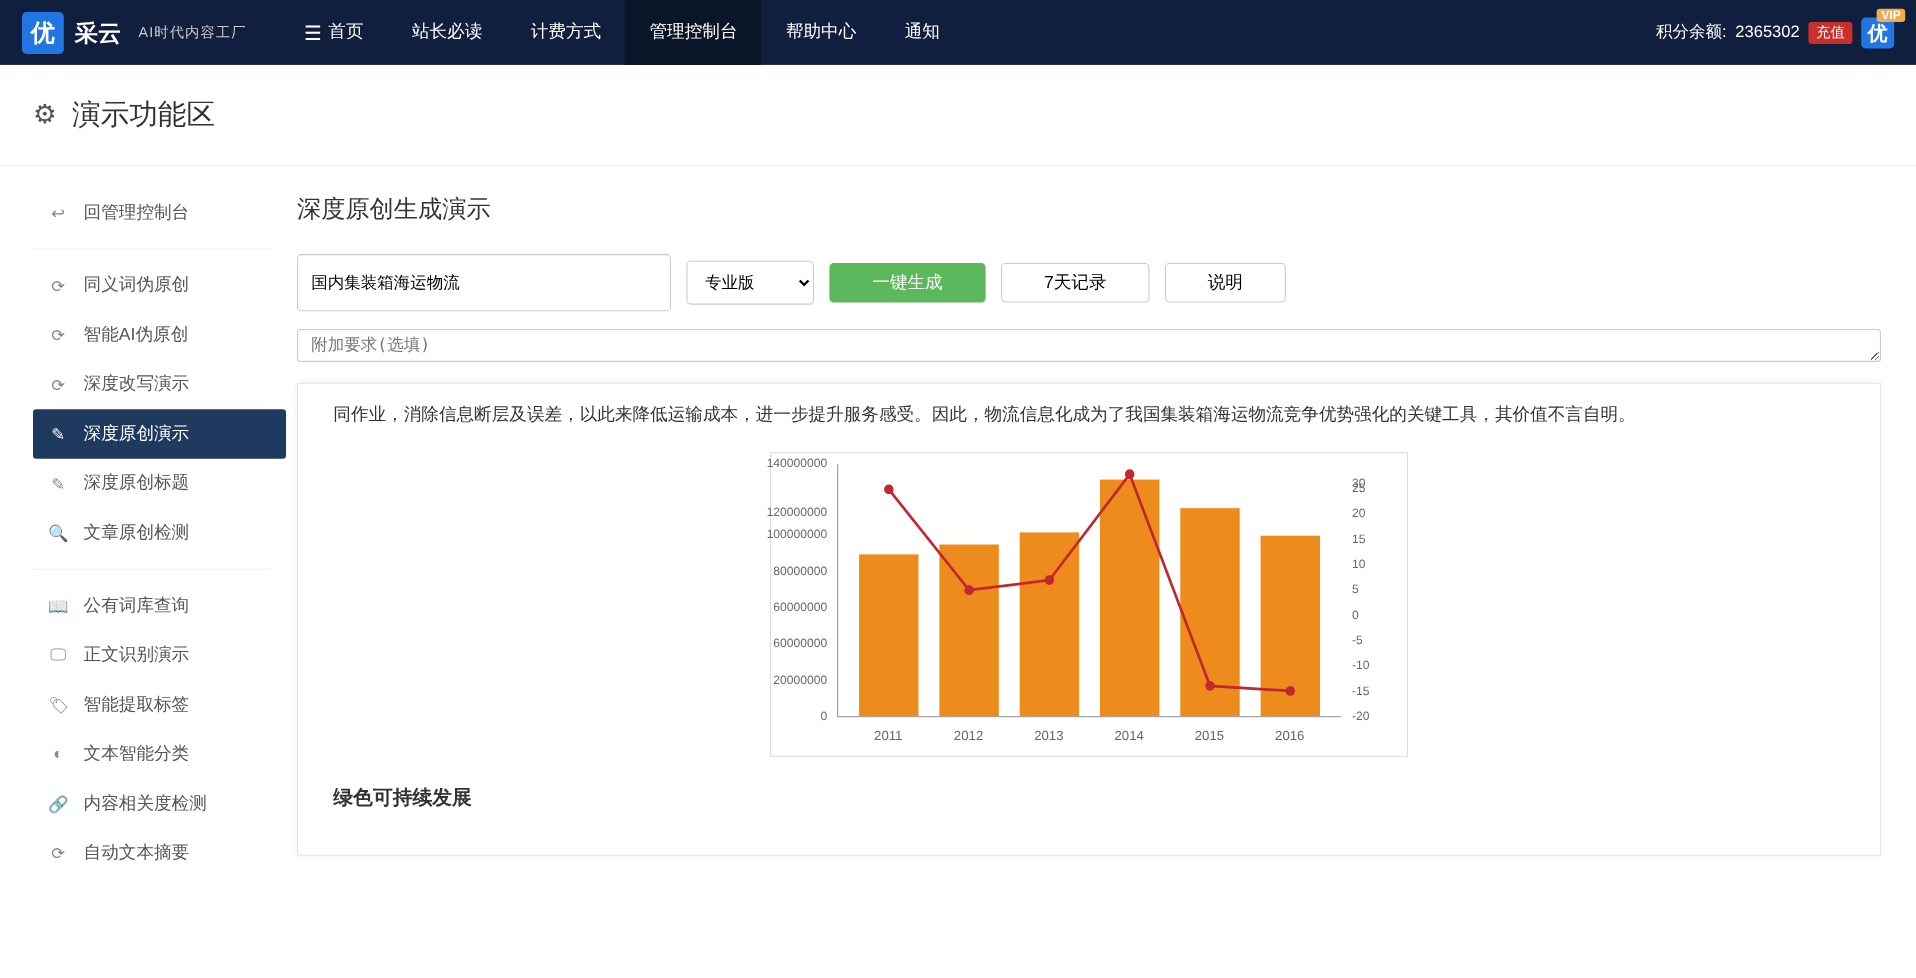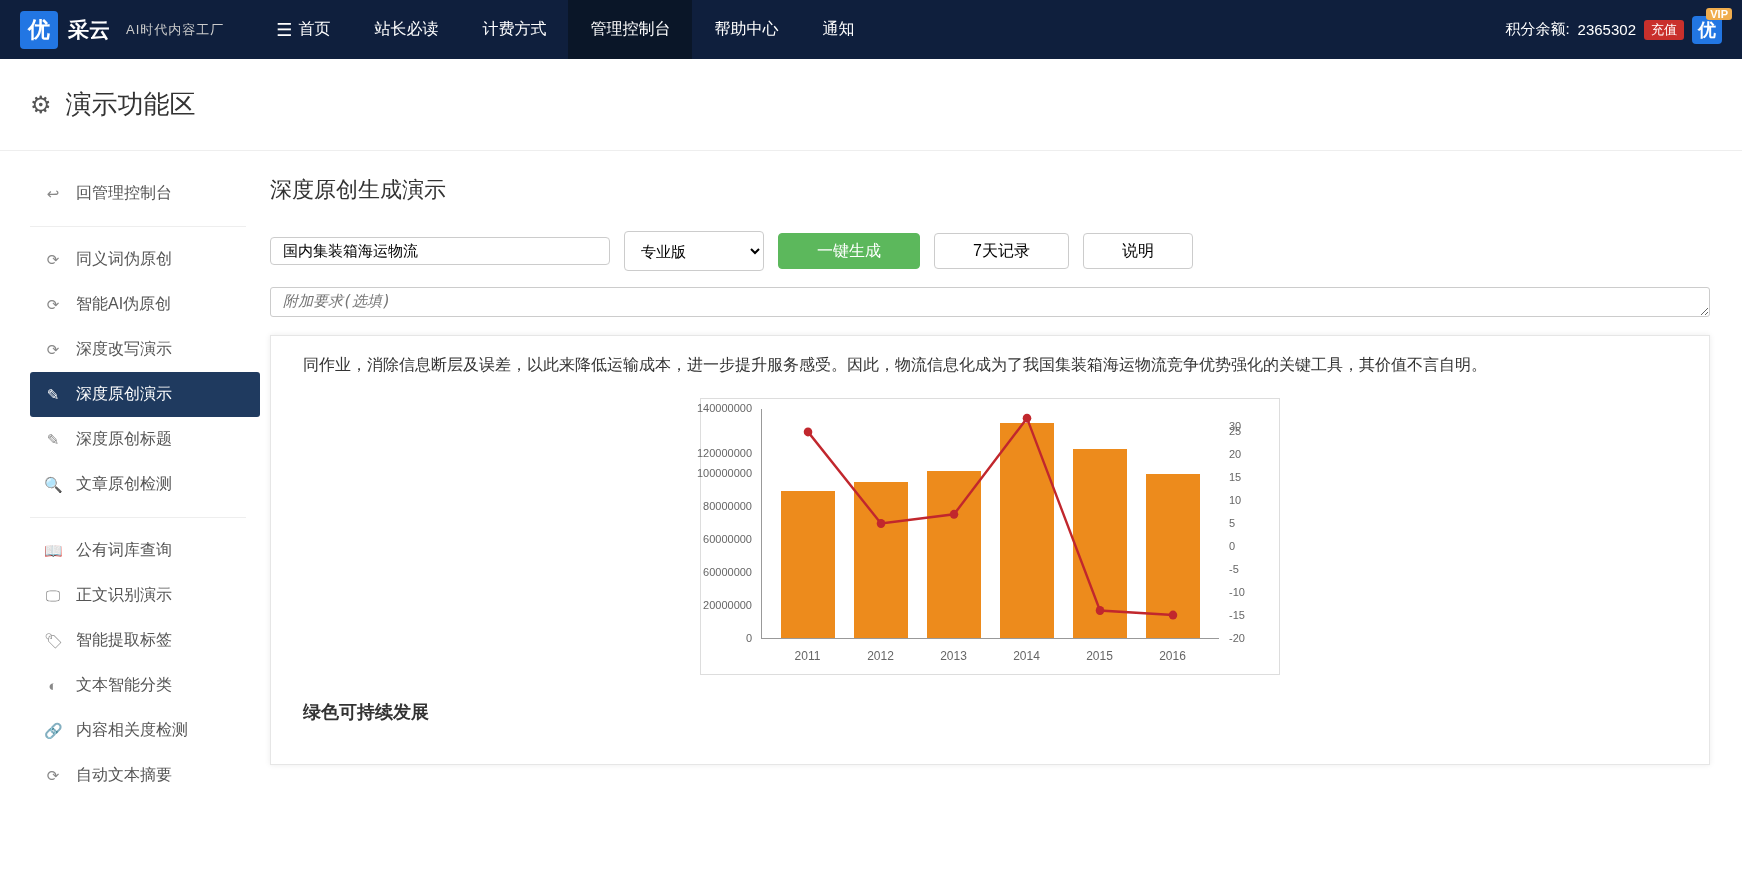--- a/index.html
+++ b/index.html
@@ -32,25 +32,25 @@
 .sidebar-item { display: flex; align-items: center; gap: 14px; padding: 12px 14px; font-size: 16px; color: #555; cursor: pointer; border-radius: 3px; }
 .sidebar-item.active { background: #1f3a5f; color: #fff; }
 .sidebar-item .side-icon { width: 18px; text-align: center; color: #888; font-size: 15px; }
 .sidebar-item.active .side-icon { color: #fff; }
 .sidebar-divider { border: none; border-top: 1px solid #eee; margin: 10px 14px 10px 0; }
 
 .content { flex: 1; padding: 24px 32px 24px 10px; }
 .content-title { font-size: 22px; font-weight: 500; margin-bottom: 26px; color: #333; }
 
 .controls { display: flex; gap: 14px; margin-bottom: 16px; align-items: center; }
-.input-text { width: 340px; height: 28px; padding: 0 12px; border: 1px solid #ccc; border-radius: 4px; font-size: 15px; }
-.select-box { width: 140px; height: 40px; padding: 0 12px; border: 1px solid #ccc; border-radius: 4px; font-size: 15px; background: #fff; }
+.input-text { width: 340px; height: 52px; padding: 0 12px; border: 1px solid #ccc; border-radius: 4px; font-size: 15px; }
+.select-box { width: 116px; height: 40px; padding: 0 12px; border: 1px solid #ccc; border-radius: 4px; font-size: 15px; background: #fff; }
 .btn { height: 36px; padding: 0 38px; border-radius: 4px; font-size: 16px; cursor: pointer; border: 1px solid #ccc; background: #fff; }
 .btn-primary { background: #5cb85c; color: #fff; border-color: #5cb85c; }
-.textarea-extra { width: 100%; height: 30px; padding: 4px 12px; border: 1px solid #ccc; border-radius: 3px; font-size: 15px; resize: vertical; color: #888; margin-bottom: 14px; font-style: italic; }
+.textarea-extra { width: 100%; height: 30px; padding: 4px 12px; border: 1px solid #ccc; border-radius: 3px; font-size: 15px; resize: vertical; color: #888; margin-bottom: 14px; }
 
 .result-panel { border: 1px solid #e6e6e6; box-shadow: 0 0 6px rgba(0,0,0,0.08); padding: 14px 32px; height: 430px; overflow-y: auto; font-size: 16px; line-height: 1.9; color: #333; }
 .result-heading { font-size: 18px; font-weight: bold; margin: 20px 0 14px; }
 
 
 .chart-wrap { width: 580px; margin: 18px auto; border: 1px solid #ddd; padding: 10px 10px 6px; position: relative; }
 .chart-area { position: relative; height: 230px; border-left: 1px solid #999; border-bottom: 1px solid #999; margin: 0 50px; }
 .y-ticks-left { position: absolute; left: -70px; top: 0; height: 100%; width: 65px; }
 .y-ticks-right { position: absolute; right: -40px; top: 0; height: 100%; width: 35px; }
 .ytick { position: absolute; font-size: 11px; color: #666; transform: translateY(-50%); }

